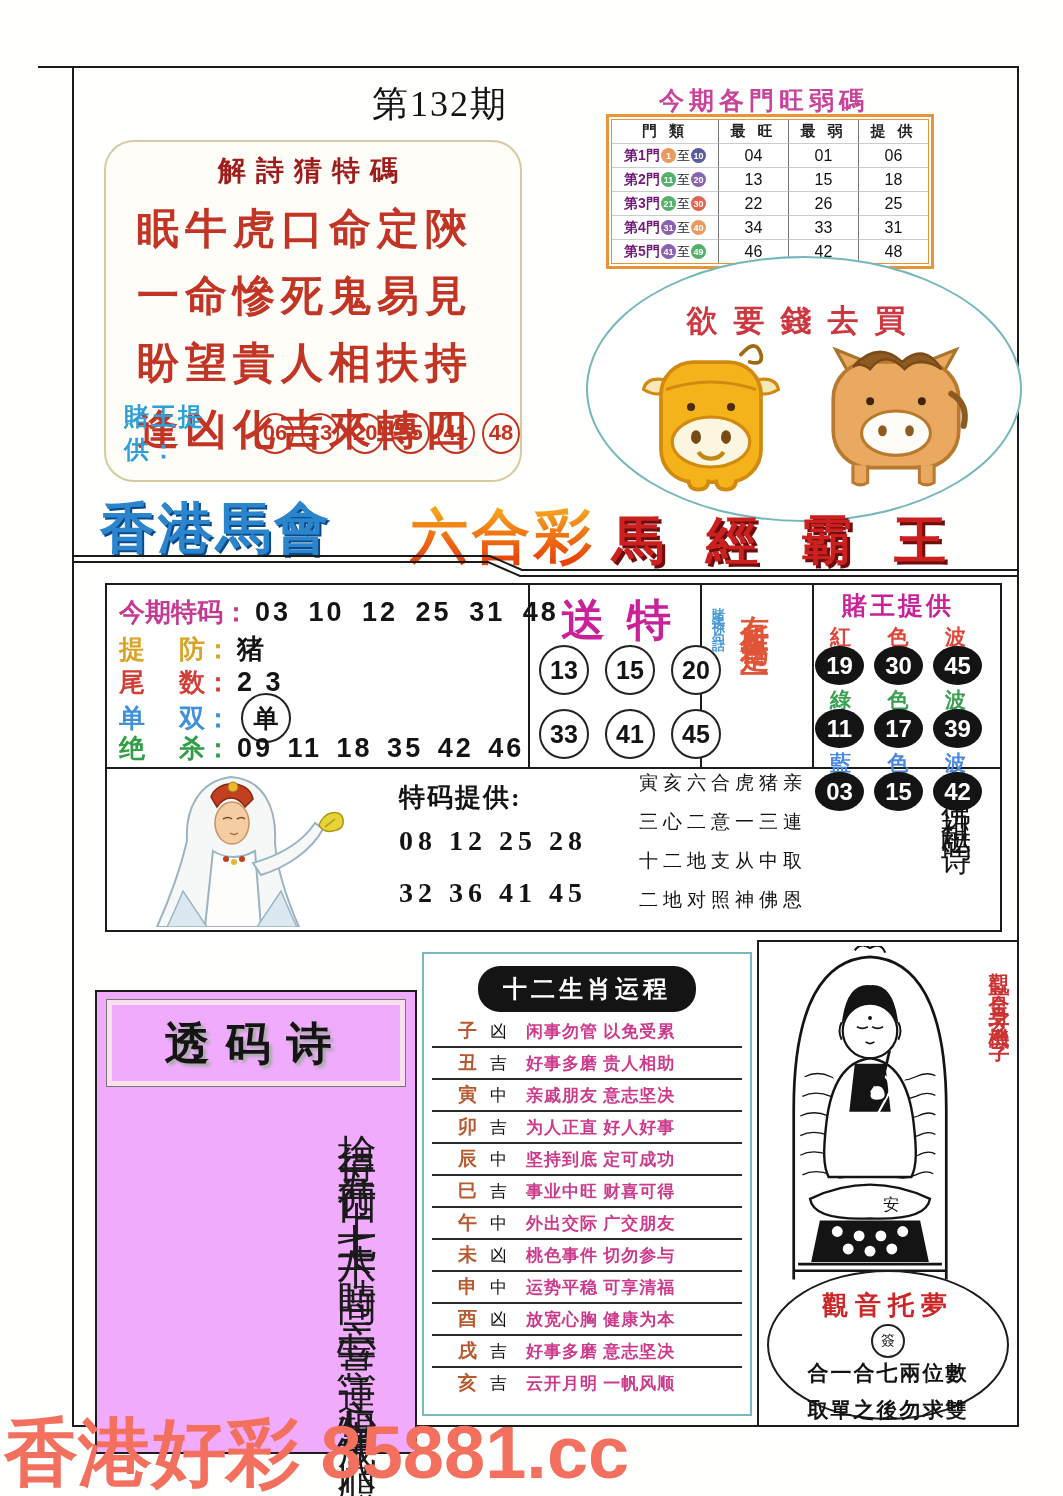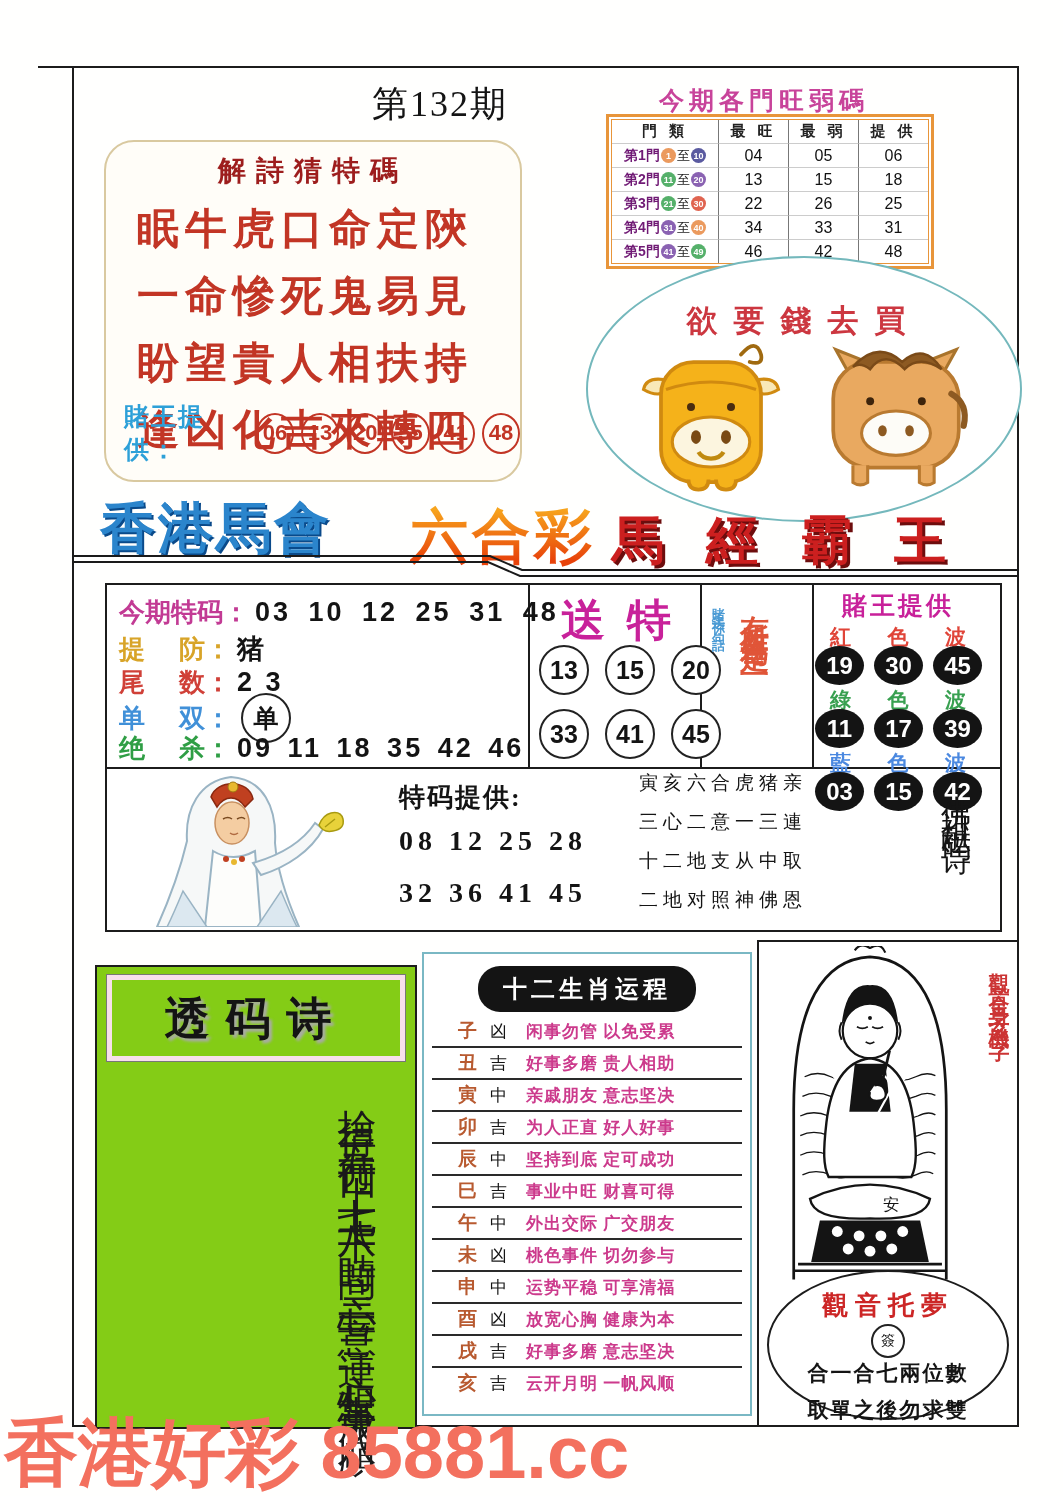--- a/index.html
+++ b/index.html
@@ -69,21 +69,21 @@
   .wave-nums{display:flex;gap:10px;padding-left:1px;margin-top:-5px;}
   .ov{display:inline-flex;align-items:center;justify-content:center;width:50px;height:39px;border-radius:50%;background:#141414;
       color:#fff;font-size:24px;font-weight:bold;font-family:"Liberation Sans",sans-serif;}
   .w-red{color:#e04438;} .w-green{color:#38a050;} .w-blue{color:#4a88e0;}
   .tm-label{position:absolute;left:292px;top:195px;font-size:26px;font-weight:bold;color:#141414;letter-spacing:2px;}
   .tm-nums{position:absolute;left:292px;font-size:28px;font-weight:bold;color:#141414;letter-spacing:5px;}
   .b-poem{position:absolute;left:532px;top:178px;font-size:19px;color:#141414;letter-spacing:5px;line-height:39px;white-space:nowrap;}
   .b-vert{position:absolute;left:828px;top:192px;writing-mode:vertical-rl;font-size:30px;color:#141414;letter-spacing:11px;}
 
   
-  .touma{left:95px;top:965px;width:318px;height:460px;border:2px solid #1c1c1c;background:#84cc16;}
+  .touma{left:95px;top:990px;width:318px;height:460px;border:2px solid #1c1c1c;background:#f0abfc;}
   .touma-head{margin:7px 9px 0 9px;border:1px solid #777;box-shadow:inset 0 0 0 5px #f7e0ec;padding:14px 0 12px 0;text-align:center;}
   .touma-title{font-size:45px;font-weight:bold;color:#141414;letter-spacing:16px;text-indent:16px;text-shadow:3px 3px 3px #aaa;}
   .touma-cols{position:absolute;left:14px;right:22px;top:112px;bottom:8px;writing-mode:vertical-rl;display:flex;justify-content:space-between;}
   .touma-col{font-size:39px;color:#1a1a1a;letter-spacing:11px;margin:0 9px;}
 
   
   .zod{left:422px;top:952px;width:326px;height:460px;border:2px solid #7ab8c4;background:#fff;}
   .zod-pill{width:218px;margin:12px auto 4px auto;background:#141414;color:#fff;border-radius:22px;text-align:center;
             font-size:24px;font-weight:bold;letter-spacing:4px;padding:7px 0;}
   .zrow{display:flex;align-items:center;height:30px;border-bottom:2px solid #2a2a2a;margin:0 8px;padding-left:26px;}
@@ -141,21 +141,21 @@
       <div class="st-cell">提 供</div>
     </div>
     <div class="st-row">
       <div class="st-cell g">
           <span class="gate">第1門</span>
           <span class="nc c-or">1</span>
           <span class="zhi">至</span>
           <span class="nc c-nv">10</span>
         </div>
       <div class="st-cell">04</div>
-      <div class="st-cell">05</div>
+      <div class="st-cell">01</div>
       <div class="st-cell">06</div>
     </div>
     <div class="st-row">
       <div class="st-cell g">
           <span class="gate">第2門</span>
           <span class="nc c-gr">11</span>
           <span class="zhi">至</span>
           <span class="nc c-pu">20</span>
         </div>
       <div class="st-cell">13</div>

